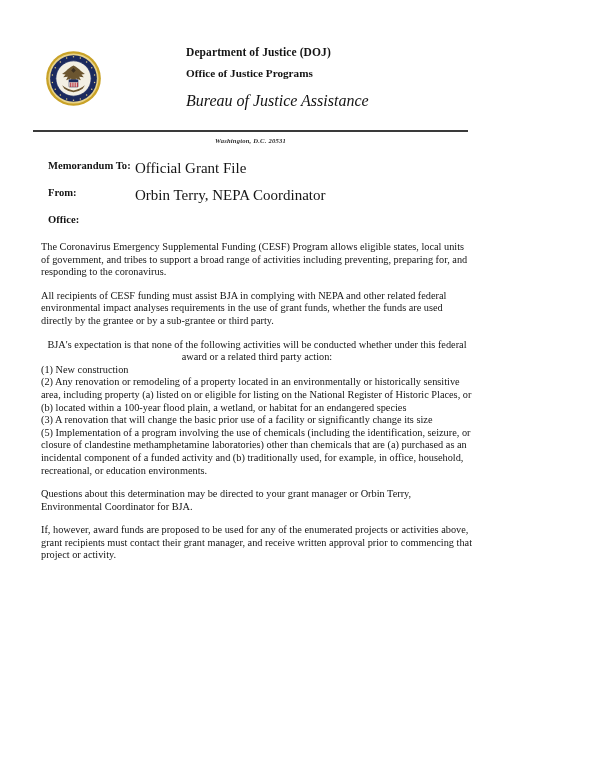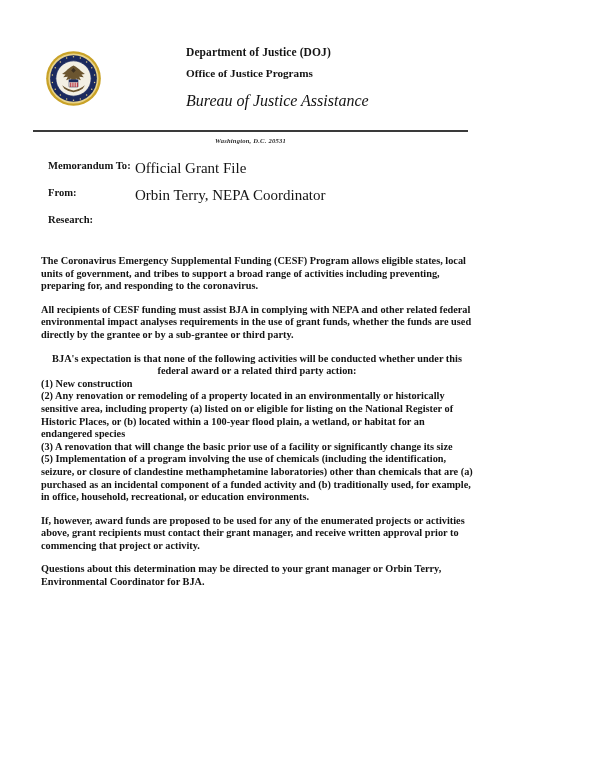--- a/index.html
+++ b/index.html
@@ -100,23 +100,22 @@
     position: absolute;
     left: 87px;
     top: 0;
     font-size: 15px;
   }
 
   
   .body {
     position: absolute;
     left: 41px;
-    top: 255px;
+    top: 241px;
     width: 432px;
-    font-weight: bold;
   }
   .body p {
     margin: 0 0 11px 0;
     font-size: 10.3px;
     line-height: 12.6px;
     text-align: left;
   }
   .body p.tight {
     margin-bottom: 0;
     text-align: center;
@@ -189,31 +188,31 @@
   <div class="memo-head">
     <div class="memo-row">
       <span class="memo-label">Memorandum To:</span>
       <span class="memo-value">Official Grant File</span>
     </div>
     <div class="memo-row">
       <span class="memo-label">From:</span>
       <span class="memo-value">Orbin Terry, NEPA Coordinator</span>
     </div>
     <div class="memo-row">
-      <span class="memo-label">Research:</span>
+      <span class="memo-label">Office:</span>
     </div>
   </div>
 
   <div class="body">
     <p>The Coronavirus Emergency Supplemental Funding (CESF) Program allows eligible states, local units of government, and tribes to support a broad range of activities including preventing, preparing for, and responding to the coronavirus.</p>
     <p>All recipients of CESF funding must assist BJA in complying with NEPA and other related federal environmental impact analyses requirements in the use of grant funds, whether the funds are used directly by the grantee or by a sub-grantee or third party.</p>
     <p class="tight">BJA's expectation is that none of the following activities will be conducted whether under this federal award or a related third party action:</p>
     <div class="listblock">
       <div>(1) New construction</div>
       <div>(2) Any renovation or remodeling of a property located in an environmentally or historically sensitive area, including property (a) listed on or eligible for listing on the National Register of Historic Places, or (b) located within a 100-year flood plain, a wetland, or habitat for an endangered species</div>
       <div>(3) A renovation that will change the basic prior use of a facility or significantly change its size</div>
       <div>(5) Implementation of a program involving the use of chemicals (including the identification, seizure, or closure of clandestine methamphetamine laboratories) other than chemicals that are (a) purchased as an incidental component of a funded activity and (b) traditionally used, for example, in office, household, recreational, or education environments.</div>
     </div>
+    <p>Questions about this determination may be directed to your grant manager or Orbin Terry, Environmental Coordinator for BJA.</p>
     <p>If, however, award funds are proposed to be used for any of the enumerated projects or activities above, grant recipients must contact their grant manager, and receive written approval prior to commencing that project or activity.</p>
-    <p>Questions about this determination may be directed to your grant manager or Orbin Terry, Environmental Coordinator for BJA.</p>
   </div>
 
 </div>
 
 </body></html>

